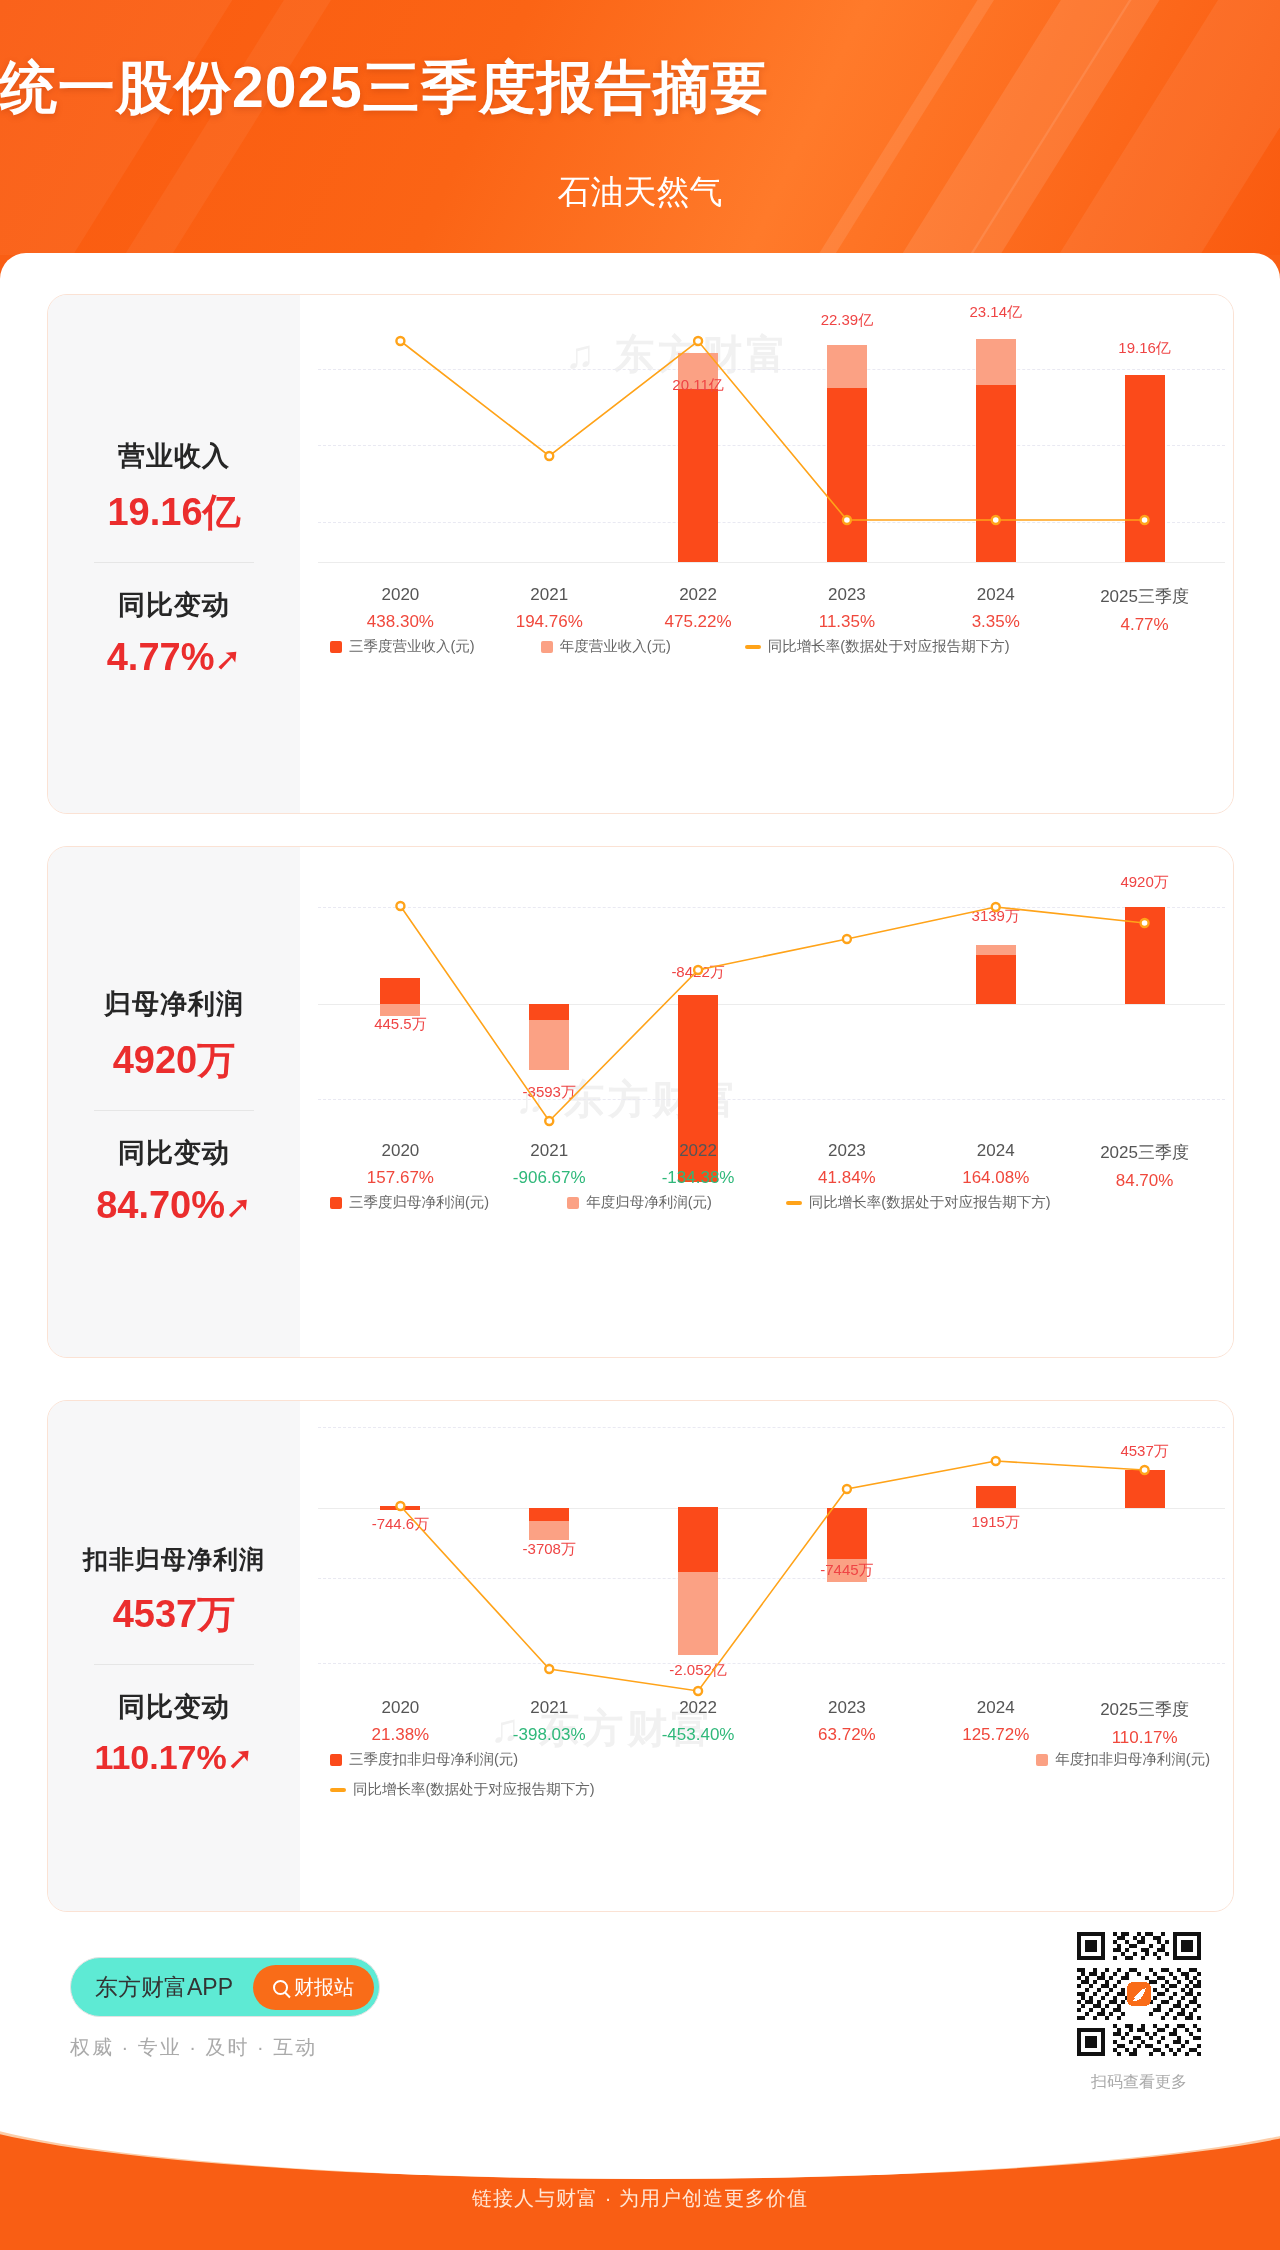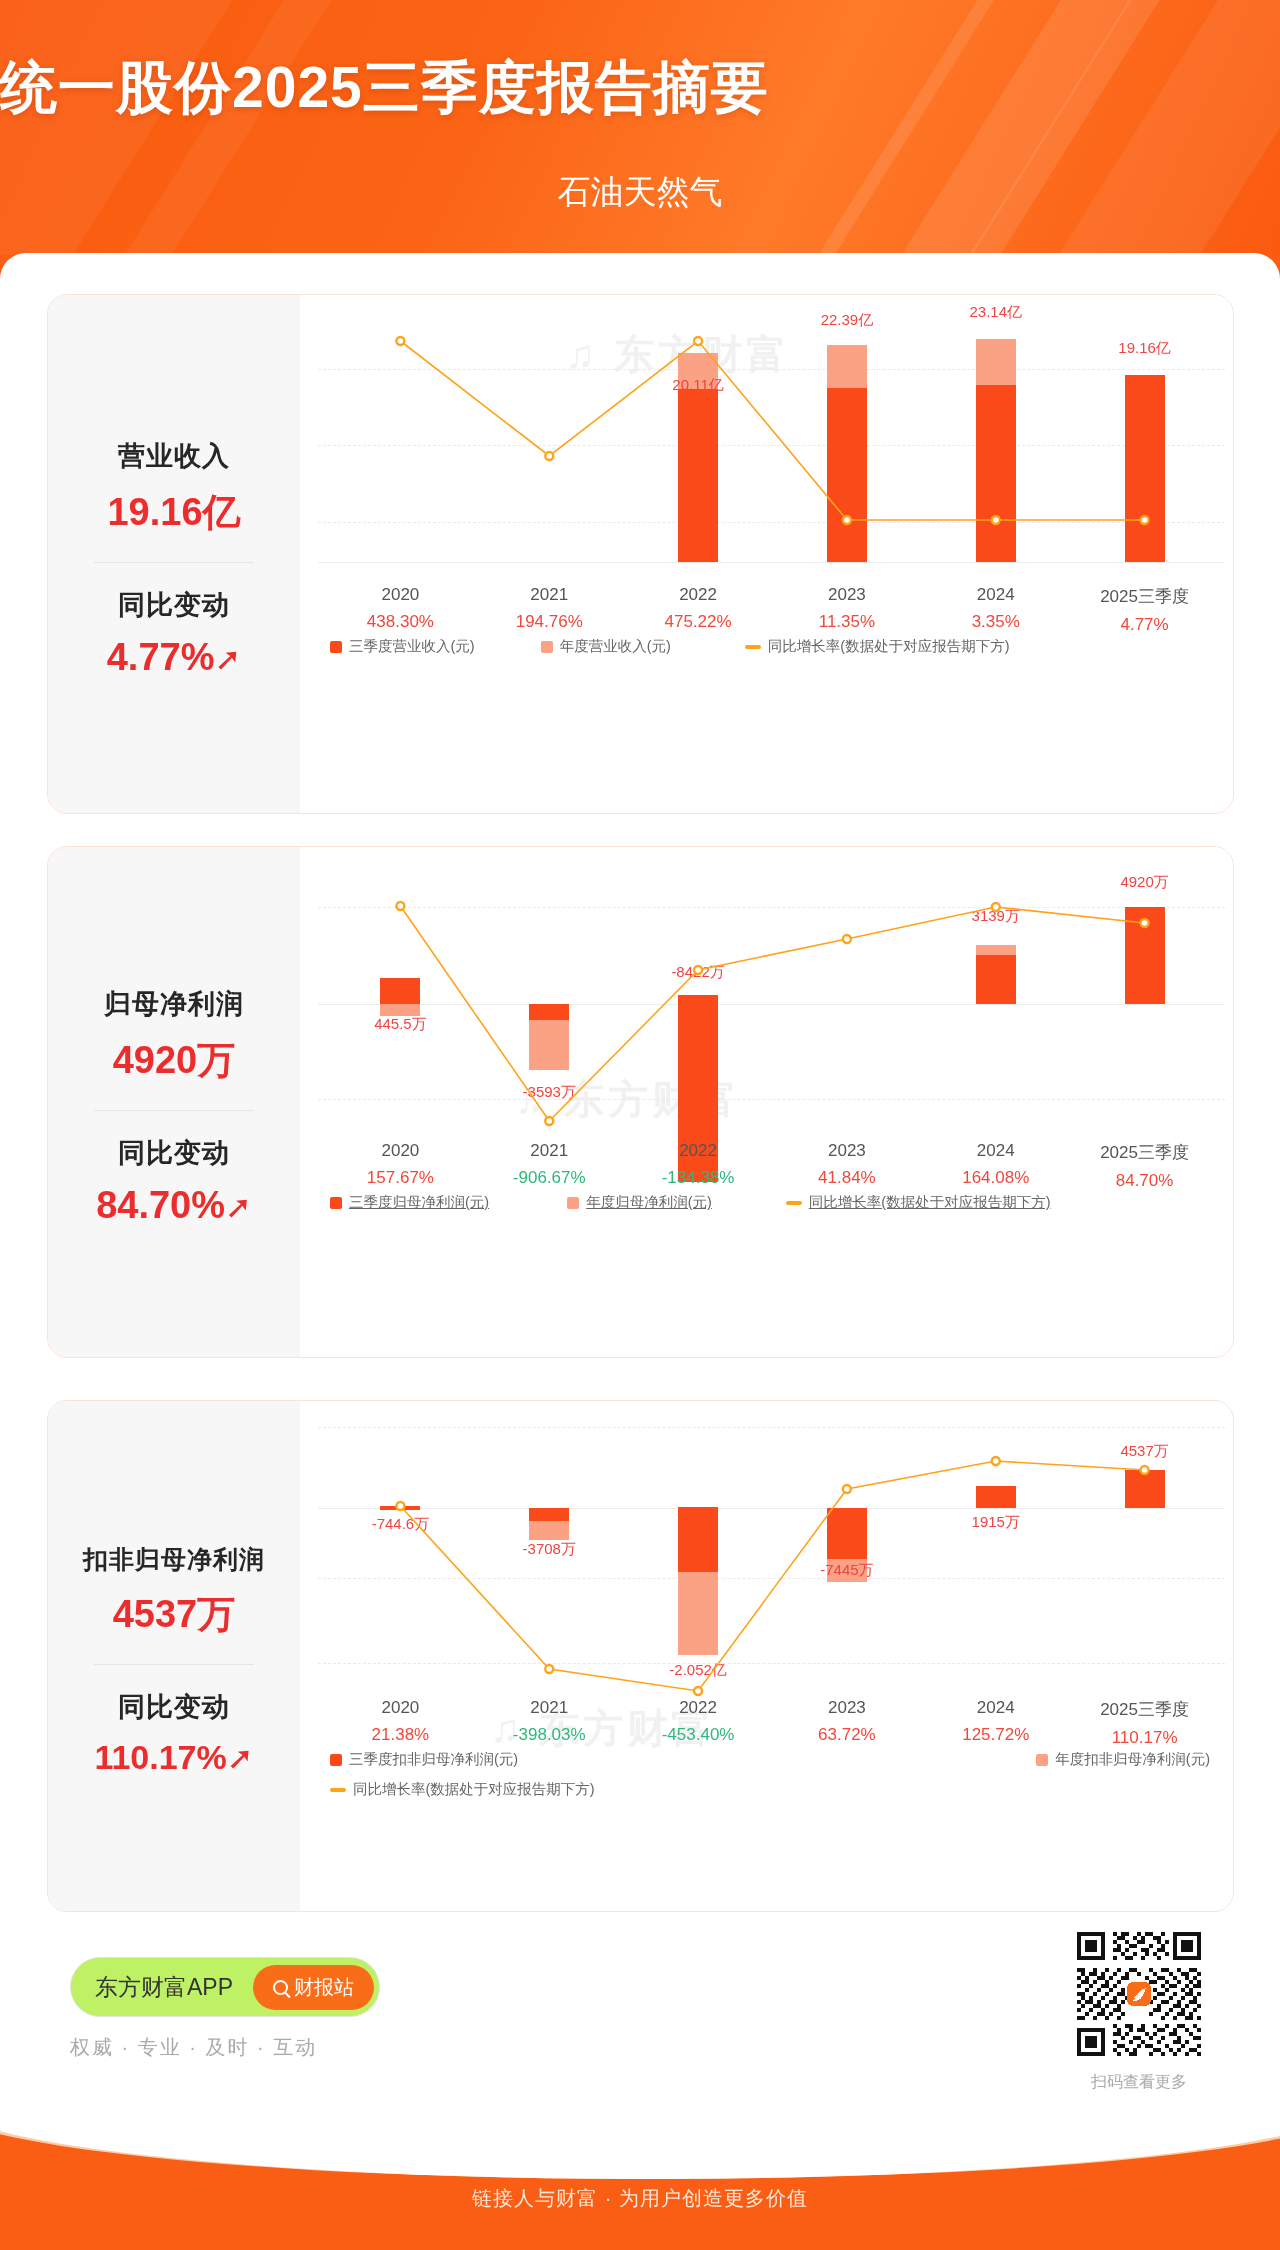--- a/index.html
+++ b/index.html
@@ -97,21 +97,21 @@
   .legend{ position:absolute; display:flex; align-items:center; font-size:14.5px; color:#666; }
   .legend .it{ display:flex; align-items:center; margin-right:26px; white-space:nowrap; }
   .sw{ width:12px; height:12px; border-radius:2px; margin-right:7px; }
   .sw.q{ background:#fb4a1a; } .sw.y{ background:#fba184; }
   .swl{ width:16px; height:4px; border-radius:2px; background:#ffa319; margin-right:7px; }
 
   
   .foot{ position:absolute; left:0; top:1910px; width:1280px; height:230px; }
   .appbox{
     position:absolute; left:70px; top:47px; height:60px;
-    border:1px solid #e2e2e2; border-radius:32px; background:#bef264;
+    border:1px solid #e2e2e2; border-radius:32px; background:#5eead4;
     display:flex; align-items:center; padding-left:24px; padding-right:5px;
   }
   .appbox .nm{ font-size:23px; color:#333; margin-right:20px; }
   .chip{
     display:flex; align-items:center; gap:6px; background:#f96c18; color:#fff;
     border-radius:26px; padding:9px 20px; font-size:20px; font-weight:500;
   }
   .mag{ width:15px; height:15px; border:2px solid #fff; border-radius:50%; position:relative; }
   .mag:after{ content:""; position:absolute; right:-5px; bottom:-3px; width:7px; height:2px;
               background:#fff; transform:rotate(45deg); }
@@ -313,21 +313,21 @@
           </div>
           <div class="tick" style="left: 695.75px;">
             <div class="yr">2024</div>
             <div class="pc pos">164.08%</div>
           </div>
           <div class="tick" style="left: 844.583px;">
             <div class="yr">2025三季度</div>
             <div class="pc pos">84.70%</div>
           </div>
         </div>
-        <div class="legend" style="top: 346px; left: 30px; text-decoration: underline;">
+        <div class="legend" style="top: 346px; left: 30px;">
           <div class="it">
             <span class="sw q"></span>
             <span>三季度归母净利润(元)</span>
           </div>
           <div class="it" style="margin-left: 52px;">
             <span class="sw y"></span>
             <span>年度归母净利润(元)</span>
           </div>
           <div class="it" style="margin-left: 48px;">
             <span class="swl"></span>

